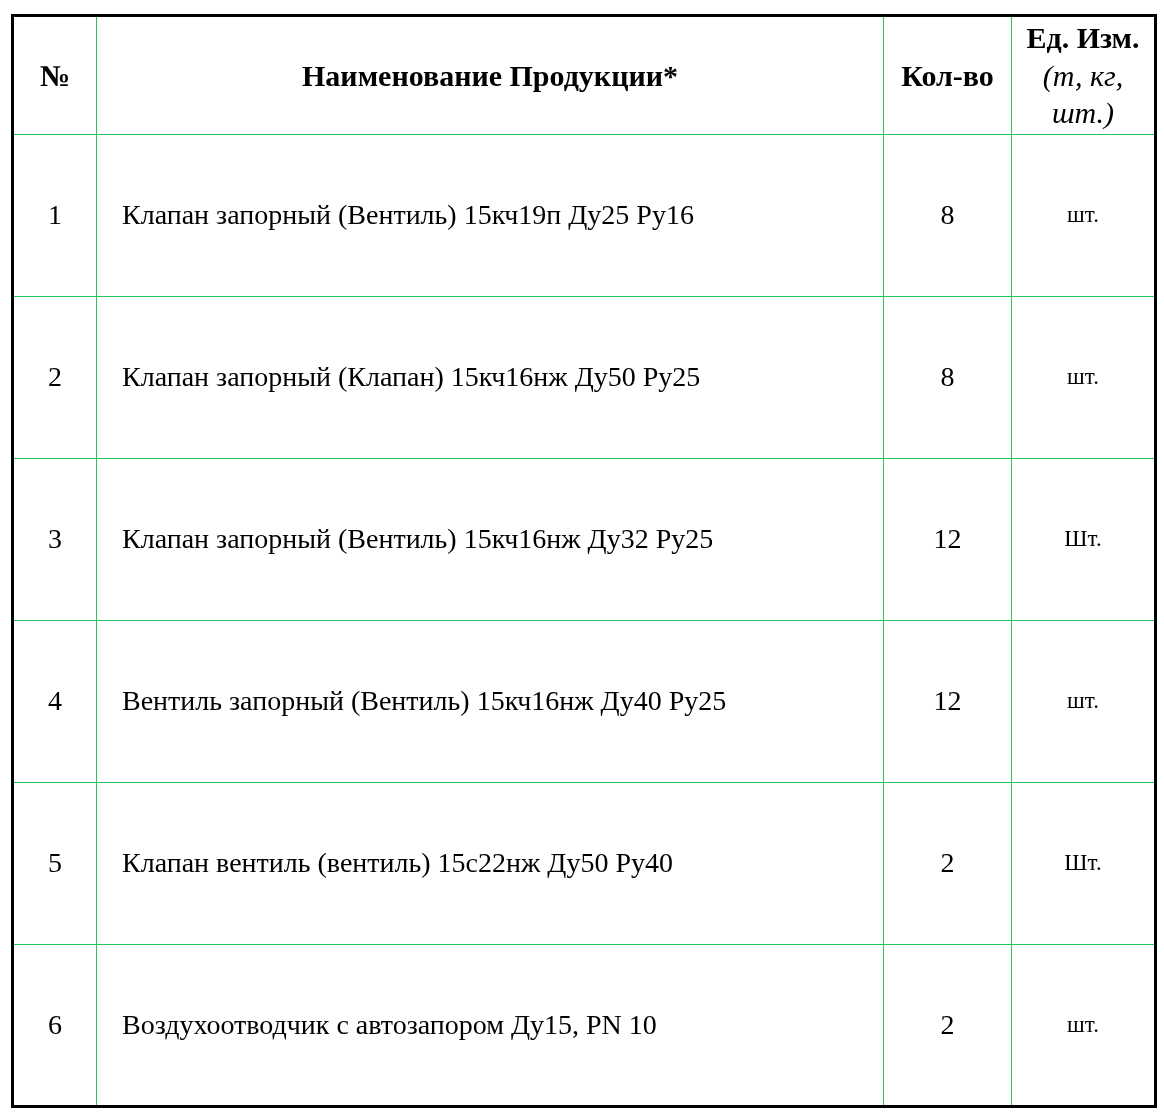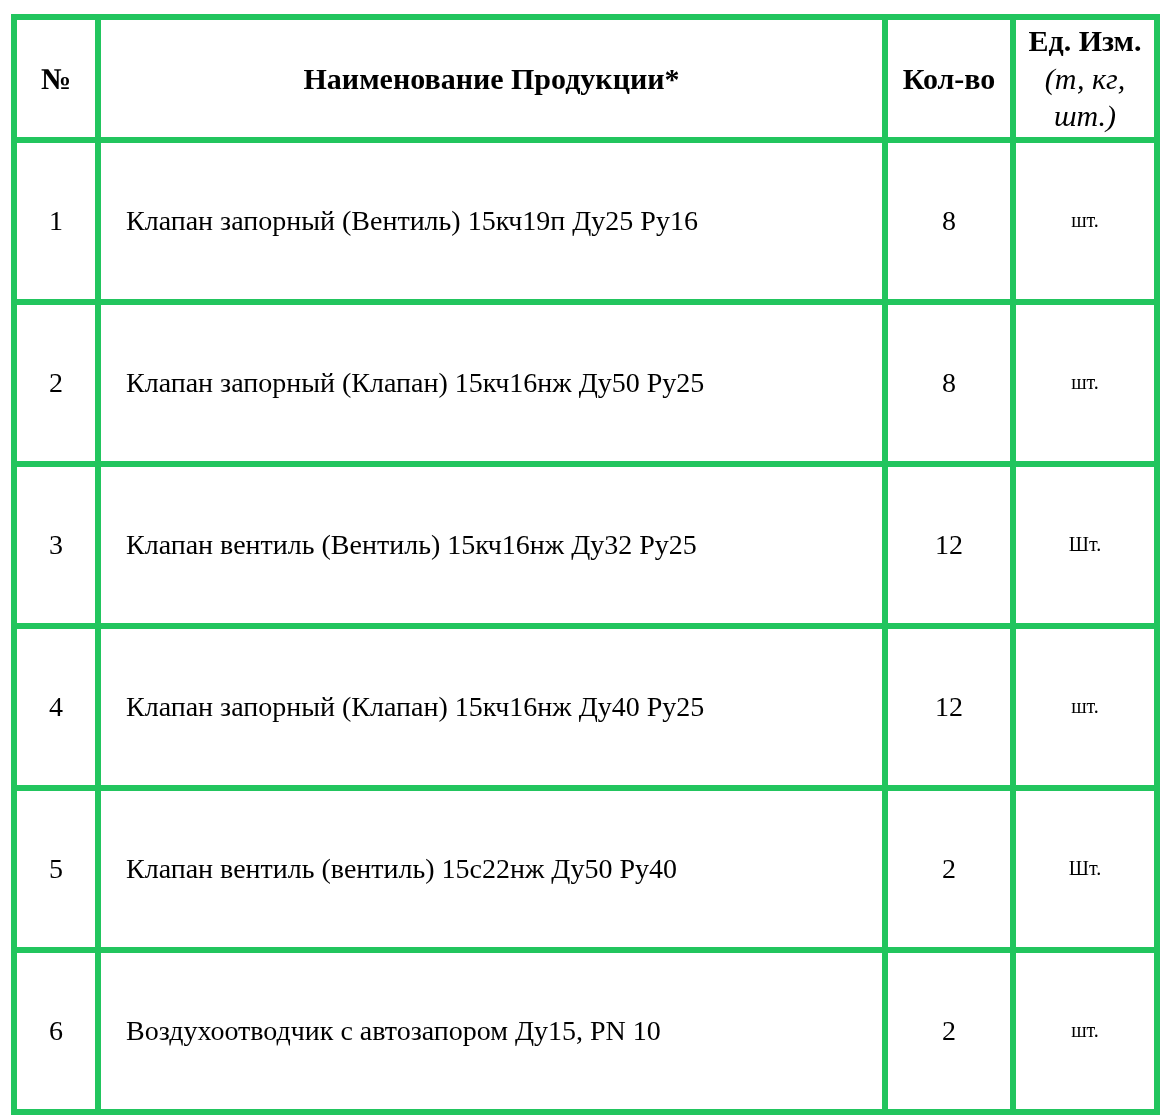--- a/index.html
+++ b/index.html
@@ -18,21 +18,21 @@
     position: absolute;
     left: 11px;
     top: 14px;
     width: 1143px;
     border-collapse: collapse;
     table-layout: fixed;
     border: 3px solid #000000;
   }
   .doc-table th,
   .doc-table td {
-    border: 6px solid #22c55e;
+    border: 1px solid #22c55e;
     background: #ffffff;
     vertical-align: middle;
     overflow: hidden;
     font-family: Liberation Serif, serif;
   }
   .doc-table thead tr { height: 117px; }
   .doc-table tbody tr { height: 162px; }
 
   th.col-num, th.col-qty, th.col-unit, th.col-name {
     font-weight: bold;
@@ -55,21 +55,21 @@
     text-align: left;
     padding-left: 25px;
     padding-right: 10px;
     margin-top: 28px;
   }
   td.cell-qty {
     font-size: 28px;
     text-align: center;
   }
   td.cell-unit {
-    font-size: 20px;
+    font-size: 23px;
     text-align: center;
   }
 </style>
 </head>
 <body>
 
 <table class="doc-table">
   <colgroup>
     <col style="width:84px">
     <col style="width:787px">
@@ -92,27 +92,27 @@
       <td class="cell-unit">шт.</td>
     </tr>
     <tr>
       <td class="cell-num">2</td>
       <td class="cell-name">Клапан запорный (Клапан) 15кч16нж Ду50 Ру25</td>
       <td class="cell-qty">8</td>
       <td class="cell-unit">шт.</td>
     </tr>
     <tr>
       <td class="cell-num">3</td>
-      <td class="cell-name">Клапан вентиль (Вентиль) 15кч16нж Ду32 Ру25</td>
+      <td class="cell-name">Клапан запорный (Вентиль) 15кч16нж Ду32 Ру25</td>
       <td class="cell-qty">12</td>
       <td class="cell-unit">Шт.</td>
     </tr>
     <tr>
       <td class="cell-num">4</td>
-      <td class="cell-name">Клапан запорный (Клапан) 15кч16нж Ду40 Ру25</td>
+      <td class="cell-name">Вентиль запорный (Вентиль) 15кч16нж Ду40 Ру25</td>
       <td class="cell-qty">12</td>
       <td class="cell-unit">шт.</td>
     </tr>
     <tr>
       <td class="cell-num">5</td>
       <td class="cell-name">Клапан вентиль (вентиль) 15с22нж Ду50 Ру40</td>
       <td class="cell-qty">2</td>
       <td class="cell-unit">Шт.</td>
     </tr>
     <tr>

